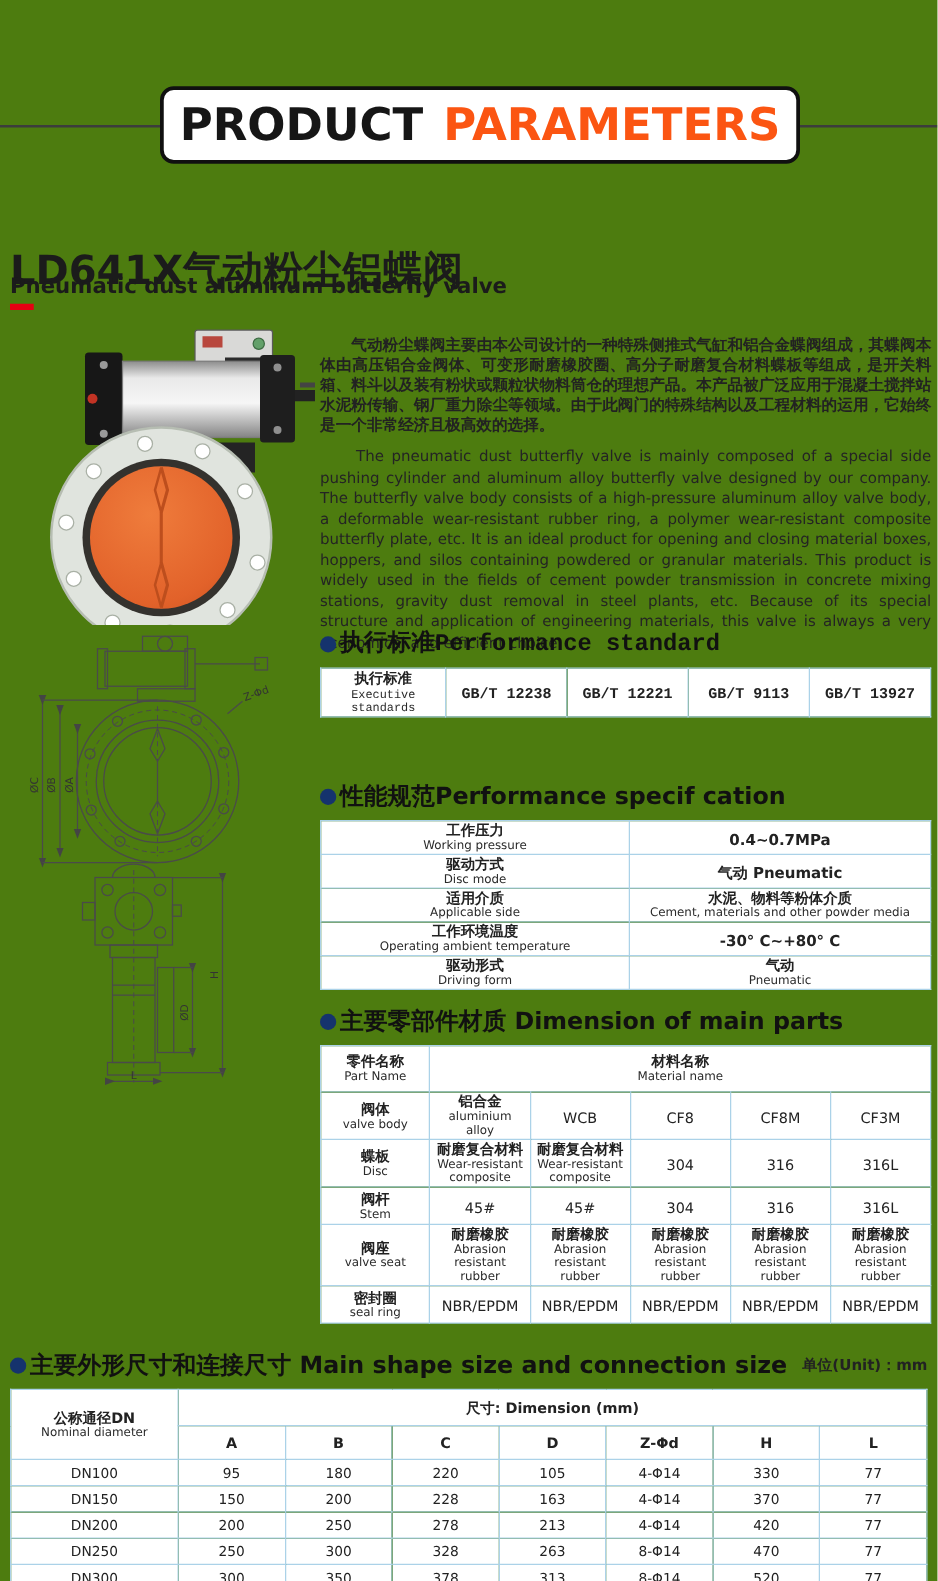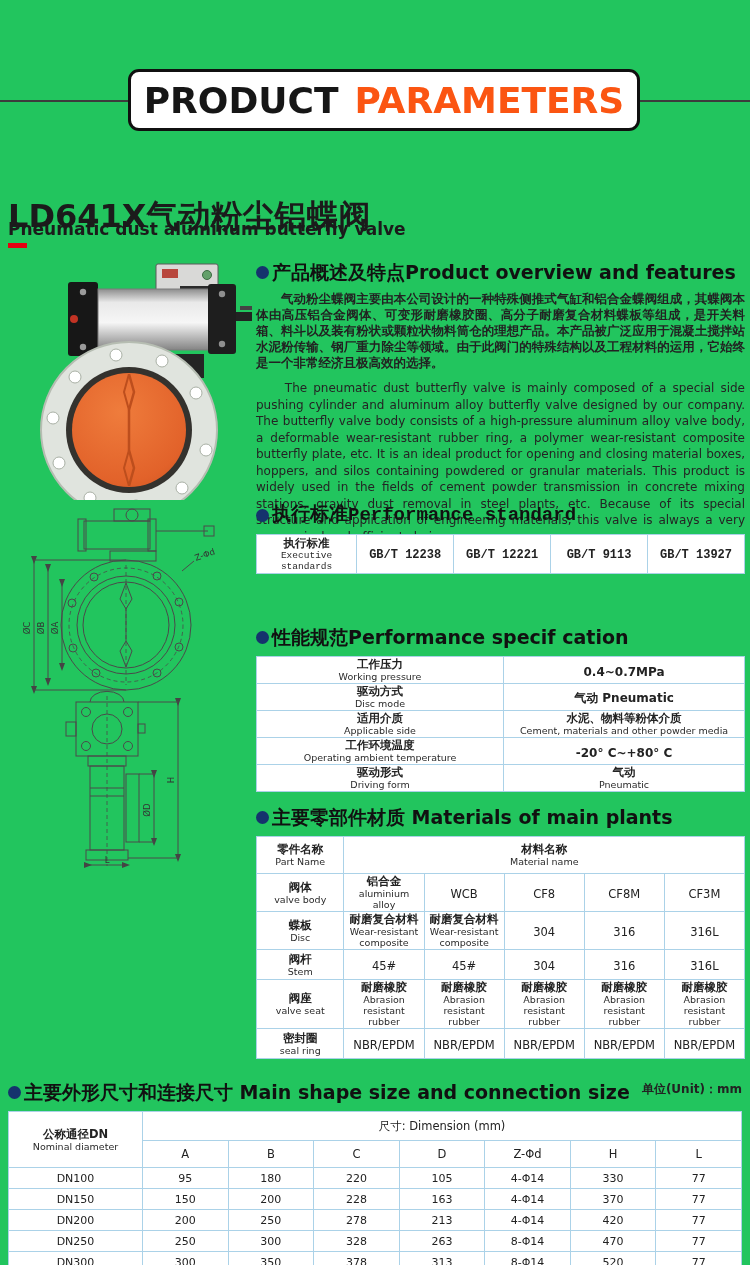--- a/index.html
+++ b/index.html
@@ -1,16 +1,16 @@
 <!DOCTYPE html>
 <html><head>
 <meta charset="utf-8">
 <style>
   html,body{margin:0;padding:0;background:#fff;}
-  .page{position:relative;width:750px;height:1265px;background:#22c55e;overflow:hidden;
+  .page{position:relative;width:750px;height:1265px;background:#4d7c0f;overflow:hidden;
         font-family:"DejaVu Sans","Liberation Sans",sans-serif;color:#1c1c1c;}
 
   
   .top-rule{position:absolute;top:100px;left:0;width:750px;height:2px;background:#3c3c3c;}
   .header-box{position:absolute;left:128px;top:69px;width:512px;height:62px;background:#fff;
               border:3px solid #101010;border-radius:11px;display:flex;align-items:center;
               justify-content:center;box-sizing:border-box;}
   .header-box .seg1{font-size:36px;font-weight:600;color:#161616;letter-spacing:0px;}
   .header-box .seg2{font-size:36px;font-weight:600;color:#fb5512;margin-left:16px;}
 
@@ -52,24 +52,24 @@
   .val-reg{font-size:11.5px;color:#222;}
 
   .std-tbl td{height:36px;}
   .spec-tbl td{height:24px;}
 
   .mat-tbl td{height:34px;}
   .mat-tbl tr.short td{height:27px;}
   .mat-tbl tr.tall td{height:42px;}
 
   
-  .dims-head-row{display:flex;justify-content:space-between;}
+  .dims-head-row{display:flex;align-items:center;justify-content:space-between;}
   .unit{font-size:12px;font-weight:bold;color:#222;}
   .dim-tbl td{font-size:11px;color:#222;}
-  .dim-tbl .hd{font-weight:normal;font-size:11.5px;}
+  .dim-tbl .hd{font-weight:bold;font-size:11.5px;}
   .dim-tbl tr.data td{height:18px;}
   .dim-tbl tr.h1 td{height:26px;}
   .dim-tbl tr.h2 td{height:24px;}
 </style>
 </head>
 <body>
 
 <div class="page">
 
   <div class="top-rule"></div>
@@ -222,24 +222,20 @@
       <line class="tech" x1="126" y1="86" x2="126" y2="154" marker-start="url(#arr2)" marker-end="url(#arr2)"></line>
       <line class="tech" x1="111" y1="86" x2="126" y2="86"></line>
       <line class="tech" x1="111" y1="154" x2="126" y2="154"></line>
       <text class="dim-label" x="122" y="122" transform="rotate(-90 122 122)" text-anchor="middle">ØD</text>
       <line class="tech" x1="60" y1="177" x2="98" y2="177" marker-start="url(#arr2)" marker-end="url(#arr2)"></line>
       <text class="dim-label" x="79" y="175" text-anchor="middle">L</text>
     </svg>
   </div>
 
   <div class="sec sec-overview">
-    <div class="sec-head">
-      <span class="bullet"></span>
-      <span>产品概述及特点Product overview and features</span>
-    </div>
     <p class="para-cn">气动粉尘蝶阀主要由本公司设计的一种特殊侧推式气缸和铝合金蝶阀组成，其蝶阀本体由高压铝合金阀体、可变形耐磨橡胶圈、高分子耐磨复合材料蝶板等组成，是开关料箱、料斗以及装有粉状或颗粒状物料筒仓的理想产品。本产品被广泛应用于混凝土搅拌站水泥粉传输、钢厂重力除尘等领域。由于此阀门的特殊结构以及工程材料的运用，它始终是一个非常经济且极高效的选择。</p>
     <p class="para-en">The pneumatic dust butterfly valve is mainly composed of a special side pushing cylinder and aluminum alloy butterfly valve designed by our company. The butterfly valve body consists of a high-pressure aluminum alloy valve body, a deformable wear-resistant rubber ring, a polymer wear-resistant composite butterfly plate, etc. It is an ideal product for opening and closing material boxes, hoppers, and silos containing powdered or granular materials. This product is widely used in the fields of cement powder transmission in concrete mixing stations, gravity dust removal in steel plants, etc. Because of its special structure and application of engineering materials, this valve is always a very economical and efficient choice.</p>
   </div>
 
   <div class="sec sec-standards">
     <div class="sec-head">
       <span class="bullet"></span>
       <span>执行标准Performance standard</span>
     </div>
     <table class="tbl std-tbl">
@@ -287,40 +283,40 @@
         <td>
           <span class="cn">水泥、物料等粉体介质</span>
           <span class="en">Cement, materials and other powder media</span>
         </td>
       </tr>
       <tr>
         <td class="blue">
           <span class="cn">工作环境温度</span>
           <span class="en">Operating ambient temperature</span>
         </td>
-        <td><span class="val">-20° C~+80° C</span></td>
+        <td><span class="val">-30° C~+80° C</span></td>
       </tr>
       <tr>
         <td class="blue">
           <span class="cn">驱动形式</span>
           <span class="en">Driving form</span>
         </td>
         <td>
           <span class="cn">气动</span>
           <span class="en">Pneumatic</span>
         </td>
       </tr>
     </tbody>
       </table>
   </div>
 
   <div class="sec sec-materials">
     <div class="sec-head">
       <span class="bullet"></span>
-      <span>主要零部件材质 Materials of main plants</span>
+      <span>主要零部件材质 Dimension of main parts</span>
     </div>
     <table class="tbl mat-tbl">
       <tbody>
           <tr>
         <td class="blue" style="width:16.9%">
           <span class="cn">零件名称</span>
           <span class="en">Part Name</span>
         </td>
         <td class="blue" colspan="5">
           <span class="cn">材料名称</span>

